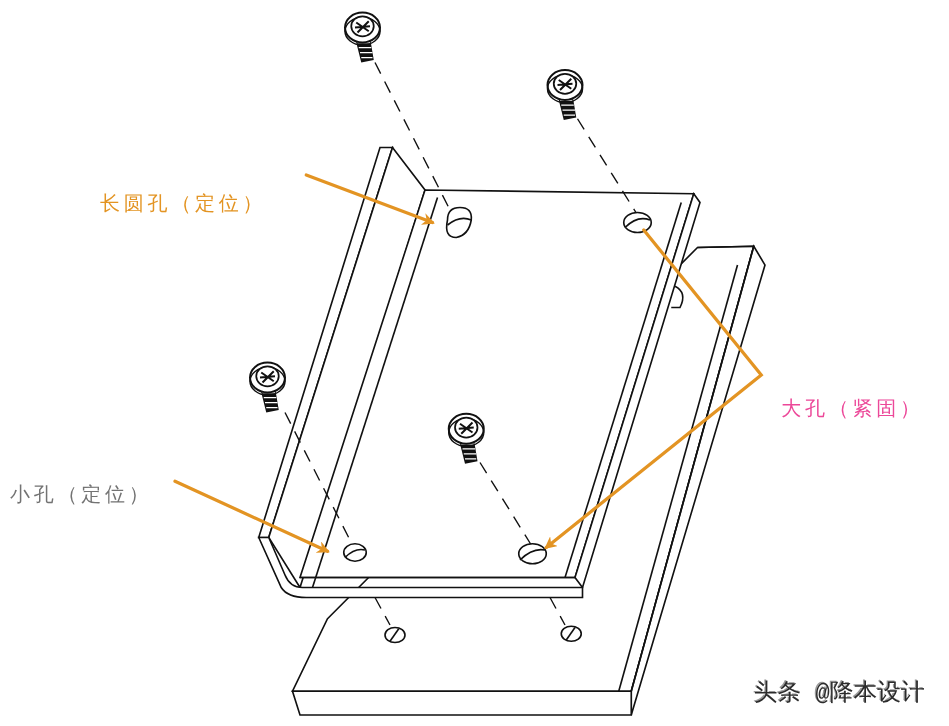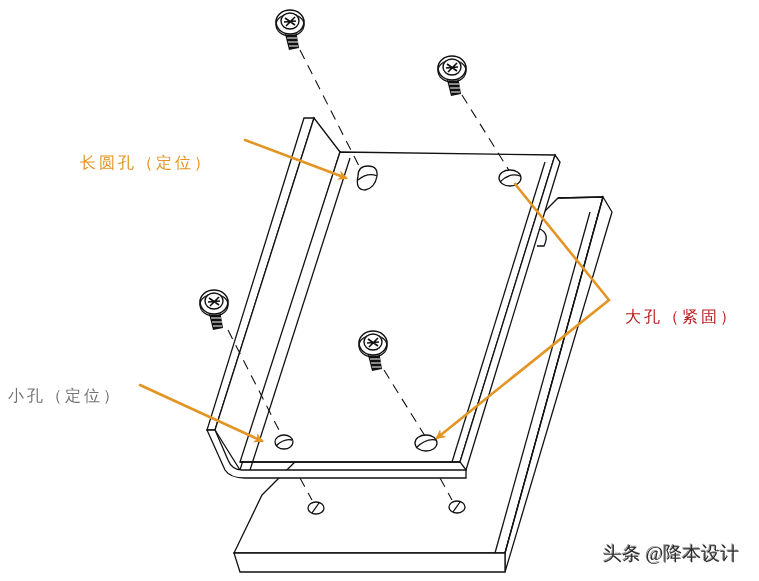--- a/index.html
+++ b/index.html
@@ -1,21 +1,21 @@
 <!DOCTYPE html>
 <html><head>
   <meta charset="utf-8">
   <style>
     html, body { margin:0; padding:0; background:#ffffff; }
     body { width:759px; height:581px; position:relative; overflow:hidden;
            font-family:"DejaVu Sans", sans-serif; }
     #stage { position:absolute; left:0; top:0; width:759px; height:581px; }
     .label { position:absolute; font-family:"DejaVu Serif", serif;
              font-weight:normal; font-size:16px; letter-spacing:3px; white-space:nowrap;margin-top:28px; }
-    .watermark { position:absolute; font-family:Liberation Serif, serif;
+    .watermark { position:absolute; font-family:Liberation Mono, monospace;
                  font-size:19px; color:#2b2b2b; white-space:nowrap;
                  text-shadow: 1px 1px 0 #fff, -1px -1px 0 #999; }
   </style>
 </head>
 <body>
 
 <div id="stage">
   <svg width="759" height="581" viewBox="0 0 759 581" xmlns="http://www.w3.org/2000/svg">
     <defs>
       <marker id="arrowhead" markerWidth="10" markerHeight="10" refX="8" refY="5" orient="auto" markerUnits="userSpaceOnUse">
@@ -109,17 +109,17 @@
     <g stroke="#e39423" stroke-width="2.6" fill="none" stroke-linecap="round">
       <line x1="245" y1="140" x2="346" y2="178" marker-end="url(#arrowhead)"></line>
       <line x1="140" y1="385" x2="262" y2="441" marker-end="url(#arrowhead)"></line>
       <polyline points="515,184 609,300 437,438" marker-end="url(#arrowhead)"></polyline>
     </g>
   </svg>
 
   
   <div class="label" style="left:80px; top:125px; color:#e39423;">长圆孔（定位）</div>
   <div class="label" style="left:8px; top:358px; color:#737373;">小孔（定位）</div>
-  <div class="label" style="left:625px; top:279px; color:#b91c1c;">大孔（紧固）</div>
+  <div class="label" style="left:625px; top:289px; color:#ec4899;">大孔（紧固）</div>
 
   
   <div class="watermark" style="left:603px; top:541px;">头条 @降本设计</div>
 </div>
 
 </body></html>

